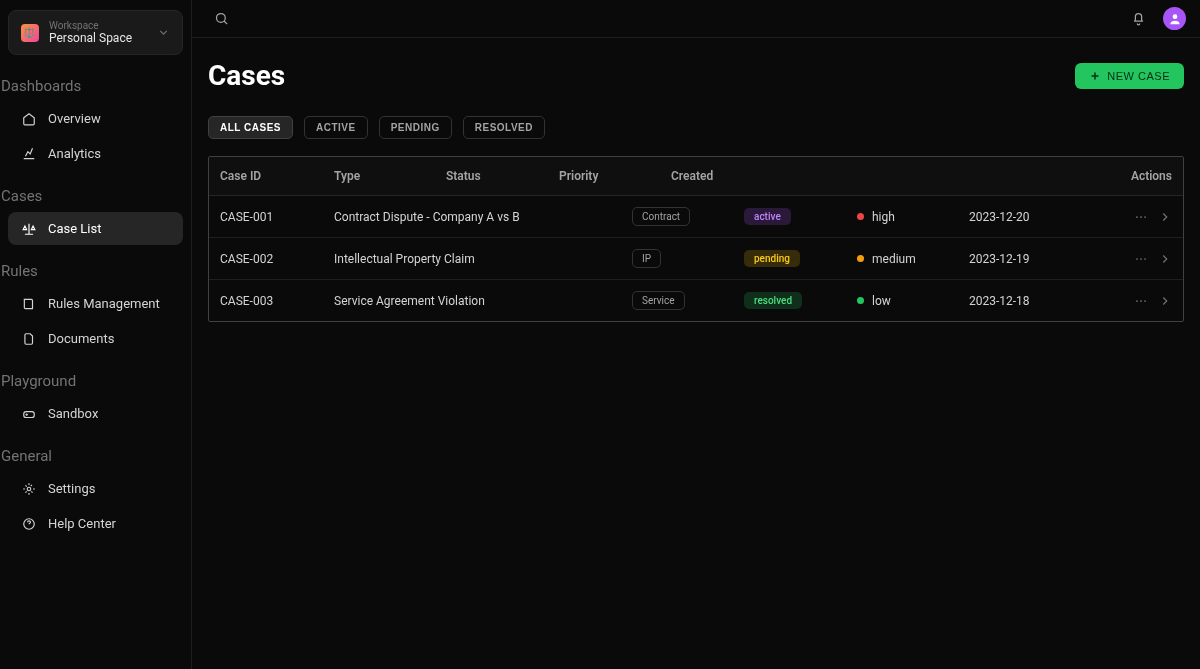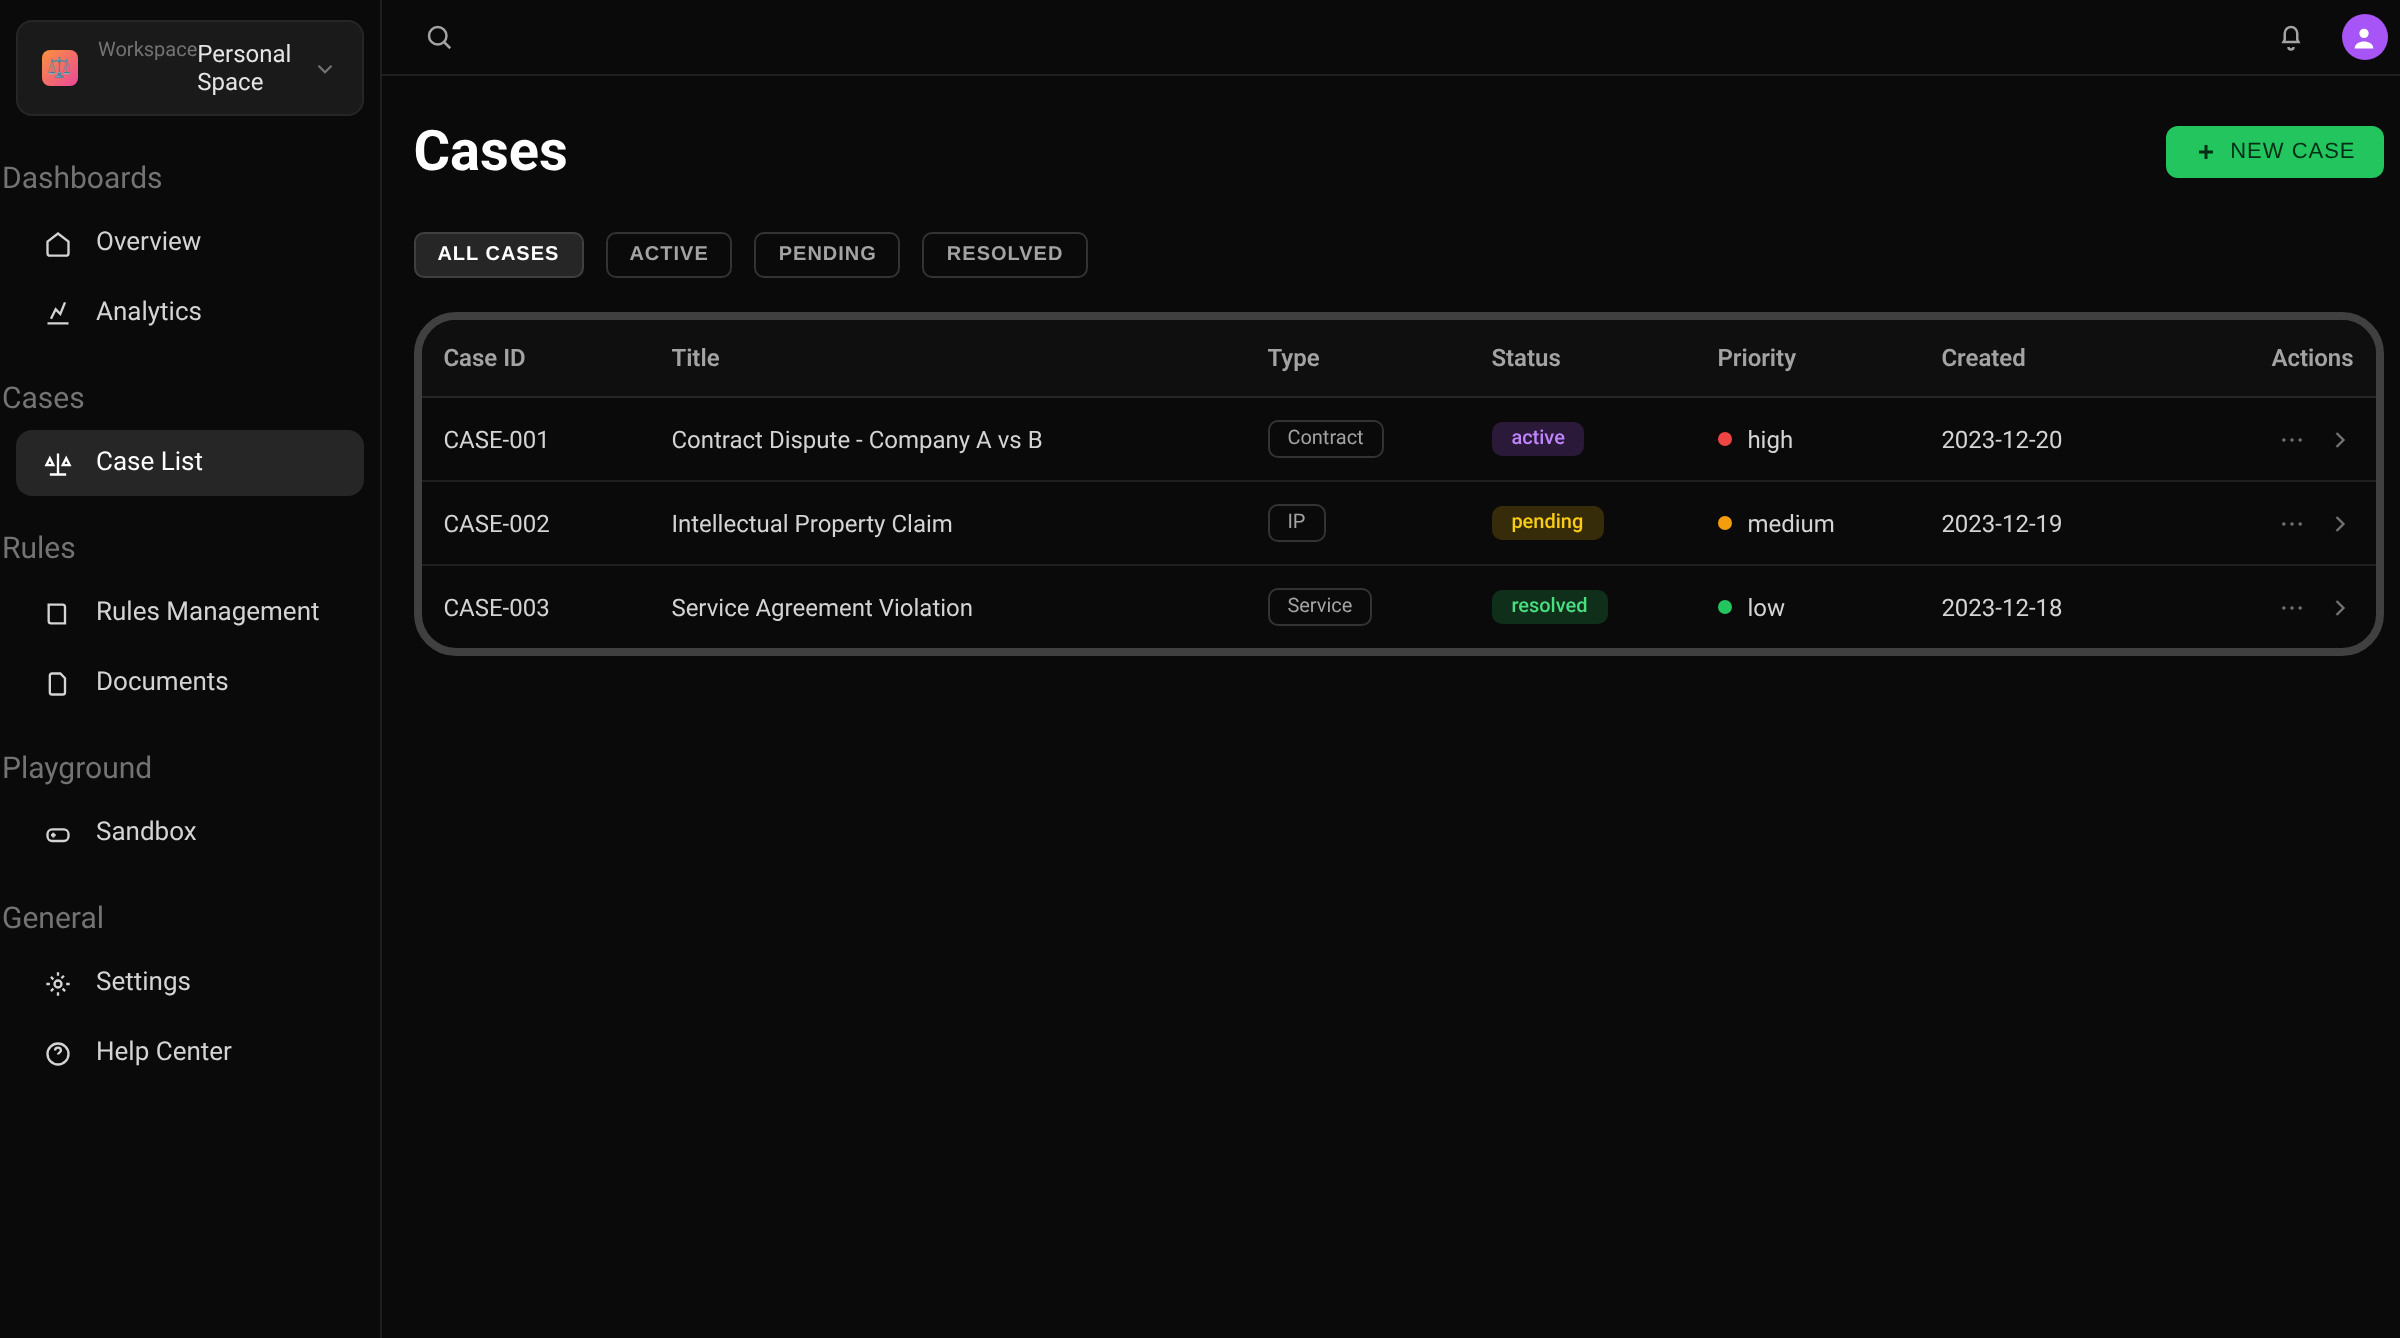--- a/index.html
+++ b/index.html
@@ -4,42 +4,42 @@
 <style>
 *{margin:0;padding:0;box-sizing:border-box}
 body{font-family:-apple-system,BlinkMacSystemFont,'Segoe UI',Roboto,sans-serif;background:#0a0a0a;color:#e5e5e5;width:1200px;height:669px;overflow:hidden;display:flex}
 .sidebar{width:195px;background:#0a0a0a;border-right:1px solid #1f1f1f;display:flex;flex-direction:column;padding:0}
 .logo-row{display:flex;align-items:center;gap:8px;padding:13px 14px 13px 9px}
 .logo-mark{width:21px;height:21px;border-radius:50%;background:linear-gradient(135deg,#3b82f6,#a855f7);display:flex;align-items:center;justify-content:center}
 .logo-mark svg{width:12px;height:12px}
 .logo-text{font-size:14px;font-weight:600;letter-spacing:0.5px;color:#fff}
 .workspace{margin:10px 8px 6px;padding:9px 12px;background:#1a1a1a;border:1px solid #262626;border-radius:8px;display:flex;align-items:center;gap:10px;cursor:pointer}
 .workspace-icon{width:18px;height:18px;border-radius:4px;background:linear-gradient(135deg,#fb923c,#ec4899);display:flex;align-items:center;justify-content:center;font-size:10px}
-.workspace-text{flex:1;display:flex;flex-direction:row}
+.workspace-text{flex:1;display:flex;flex-direction:column}
 .workspace-label{font-size:10px;color:#737373}
 .workspace-name{font-size:12px;color:#e5e5e5}
 .section-label{font-size:15px;color:#737373;padding:16px 1px 6px}
 .nav-item{display:flex;align-items:center;gap:12px;padding:9px 14px;margin:1px 8px;border-radius:8px;font-size:13px;color:#d4d4d4;cursor:pointer}
 .nav-item.active{background:#262626;color:#fff}
 .nav-item svg{width:14px;height:14px;flex-shrink:0}
 .main{flex:1;display:flex;flex-direction:column}
 .topbar{height:38px;border-bottom:1px solid #1f1f1f;display:flex;align-items:center;padding:0 14px 0 16px;gap:12px}
 .search-btn,.bell-btn{width:26px;height:26px;display:flex;align-items:center;justify-content:center;color:#a3a3a3;cursor:pointer}
 .spacer{flex:1}
 .avatar{width:23px;height:23px;border-radius:50%;background:#a855f7;display:flex;align-items:center;justify-content:center;cursor:pointer}
 .avatar svg{width:14px;height:14px;color:#fff}
 .content{flex:1;padding:21px 16px}
 .header-row{display:flex;align-items:center;justify-content:space-between;margin-bottom:24px}
 .page-title{font-size:28px;font-weight:700;color:#fff}
 .new-case-btn{display:flex;align-items:center;gap:6px;background:#22c55e;color:#052e16;padding:7px 14px;border-radius:6px;font-size:11px;font-weight:400;letter-spacing:0.5px;cursor:pointer;border:none}
 .new-case-btn svg{width:12px;height:12px}
 .filter-row{display:flex;gap:11px;margin-bottom:17px}
 .filter-chip{padding:5px 11px;border:1px solid #333;border-radius:5px;font-size:10px;font-weight:600;letter-spacing:0.5px;color:#a3a3a3;cursor:pointer;background:transparent}
 .filter-chip.active{background:#262626;color:#fff;border-color:#404040}
-.table{border:4px solid #404040;border-radius:21px;overflow:hidden}
+.table{border:1px solid #404040;border-radius:2px;overflow:hidden}
 .table-head{display:flex;padding:12px 11px;border-bottom:1px solid #262626;background:#0f0f0f}
 .table-head>div{font-size:12px;font-weight:600;color:#a3a3a3}
 .col-id{width:114px}
 .col-title{width:298px}
 .col-type{width:112px}
 .col-status{width:113px}
 .col-priority{width:112px}
 .col-created{width:165px}
 .col-actions{flex:1;text-align:right}
 .table-row{display:flex;align-items:center;padding:11px 11px;border-bottom:1px solid #1f1f1f;cursor:pointer}
@@ -175,21 +175,20 @@
     <div class="filter-row">
       <button class="filter-chip active">ALL CASES</button>
       <button class="filter-chip">ACTIVE</button>
       <button class="filter-chip">PENDING</button>
       <button class="filter-chip">RESOLVED</button>
     </div>
 
     <div class="table">
       <div class="table-head">
         <div class="col-id">Case ID</div>
-        <div class="col-title">Title</div>
         <div class="col-type">Type</div>
         <div class="col-status">Status</div>
         <div class="col-priority">Priority</div>
         <div class="col-created">Created</div>
         <div class="col-actions">Actions</div>
       </div>
 
       <div class="table-row">
         <div class="col-id">CASE-001</div>
         <div class="col-title">Contract Dispute - Company A vs B</div>

